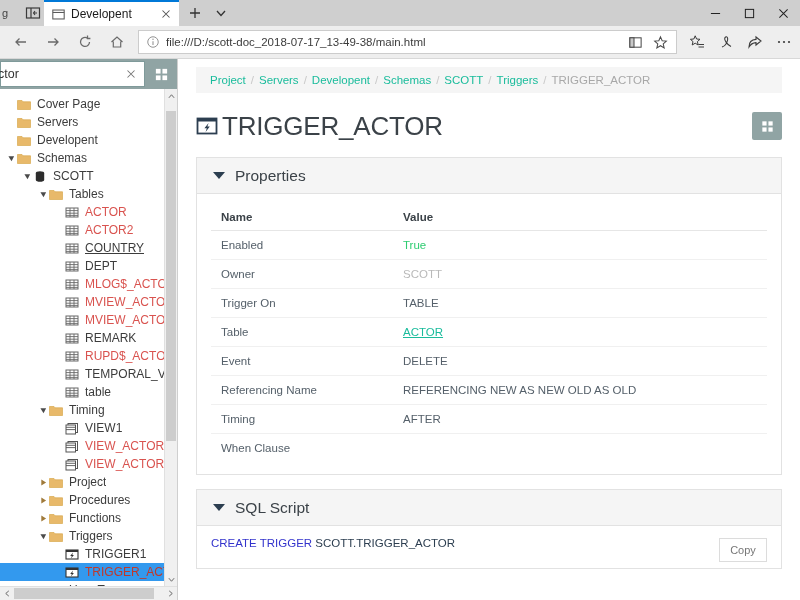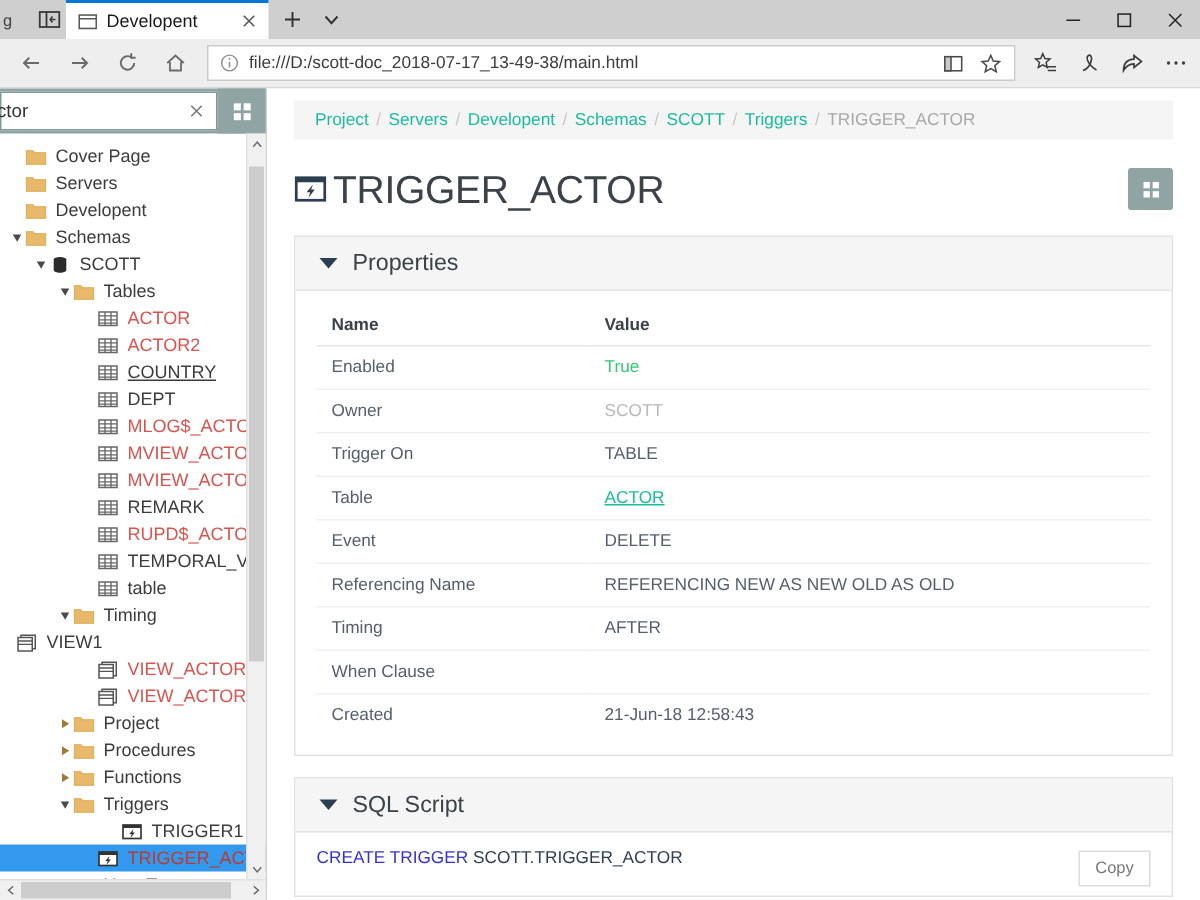--- a/index.html
+++ b/index.html
@@ -637,21 +637,21 @@
                 <path d="M0.5 1.5 L7 1.5 L4 7 Z" fill="#4a4a4a"></path>
               </svg>
             </span>
             <span class="ticon">
               <svg viewBox="0 0 14 13">
                 <path d="M0.5 2.5 L5 2.5 L6 3.8 L13.5 3.8 L13.5 11.5 L0.5 11.5 Z" fill="#e8b96a" stroke="#d9a94f" stroke-width="0.7"></path>
               </svg>
             </span>
             <span class="tlabel">Timing</span>
           </div>
-          <div class="tnode" style="">
+          <div class="tnode" style="padding-left: 54px;">
             <span class="twist"></span>
             <span class="ticon">
               <svg viewBox="0 0 14 13">
                 <rect x="3" y="1.5" width="9.5" height="9" fill="#fff" stroke="#555" stroke-width="1"></rect>
                 <rect x="1" y="3" width="9.5" height="9" fill="#fff" stroke="#555" stroke-width="1"></rect>
                 <line x1="1" y1="5.3" x2="10.5" y2="5.3" stroke="#555" stroke-width="0.9"></line>
                 <line x1="1" y1="7.6" x2="10.5" y2="7.6" stroke="#555" stroke-width="0.9"></line>
               </svg>
             </span>
             <span class="tlabel">VIEW1</span>
@@ -725,21 +725,21 @@
                 <path d="M0.5 1.5 L7 1.5 L4 7 Z" fill="#4a4a4a"></path>
               </svg>
             </span>
             <span class="ticon">
               <svg viewBox="0 0 14 13">
                 <path d="M0.5 2.5 L5 2.5 L6 3.8 L13.5 3.8 L13.5 11.5 L0.5 11.5 Z" fill="#e8b96a" stroke="#d9a94f" stroke-width="0.7"></path>
               </svg>
             </span>
             <span class="tlabel">Triggers</span>
           </div>
-          <div class="tnode" style="padding-left: 70px;">
+          <div class="tnode" style="padding-left: 54px;">
             <span class="twist"></span>
             <span class="ticon">
               <svg viewBox="0 0 14 13">
                 <rect x="1" y="2" width="12" height="9" fill="#fff" stroke="#333" stroke-width="1.1"></rect>
                 <rect x="1" y="2" width="12" height="2" fill="#333"></rect>
                 <path d="M8 4.6 L5.2 8 L6.8 8 L6 10.6 L8.9 7 L7.3 7 Z" fill="#333"></path>
               </svg>
             </span>
             <span class="tlabel">TRIGGER1</span>
           </div>
@@ -872,24 +872,20 @@
                   <td><span>REFERENCING NEW AS NEW OLD AS OLD</span></td>
                 </tr>
                 <tr>
                   <td>Timing</td>
                   <td><span>AFTER</span></td>
                 </tr>
                 <tr>
                   <td>When Clause</td>
                   <td><span></span></td>
                 </tr>
-                <tr>
-                  <td>Created</td>
-                  <td><span>21-Jun-18 12:58:43</span></td>
-                </tr>
               </tbody>
           </table>
         </div>
       </div>
 
       <div class="panel">
         <div class="panel-head">
           <div class="caret"></div>
           <span class="panel-title">SQL Script</span>
         </div>

